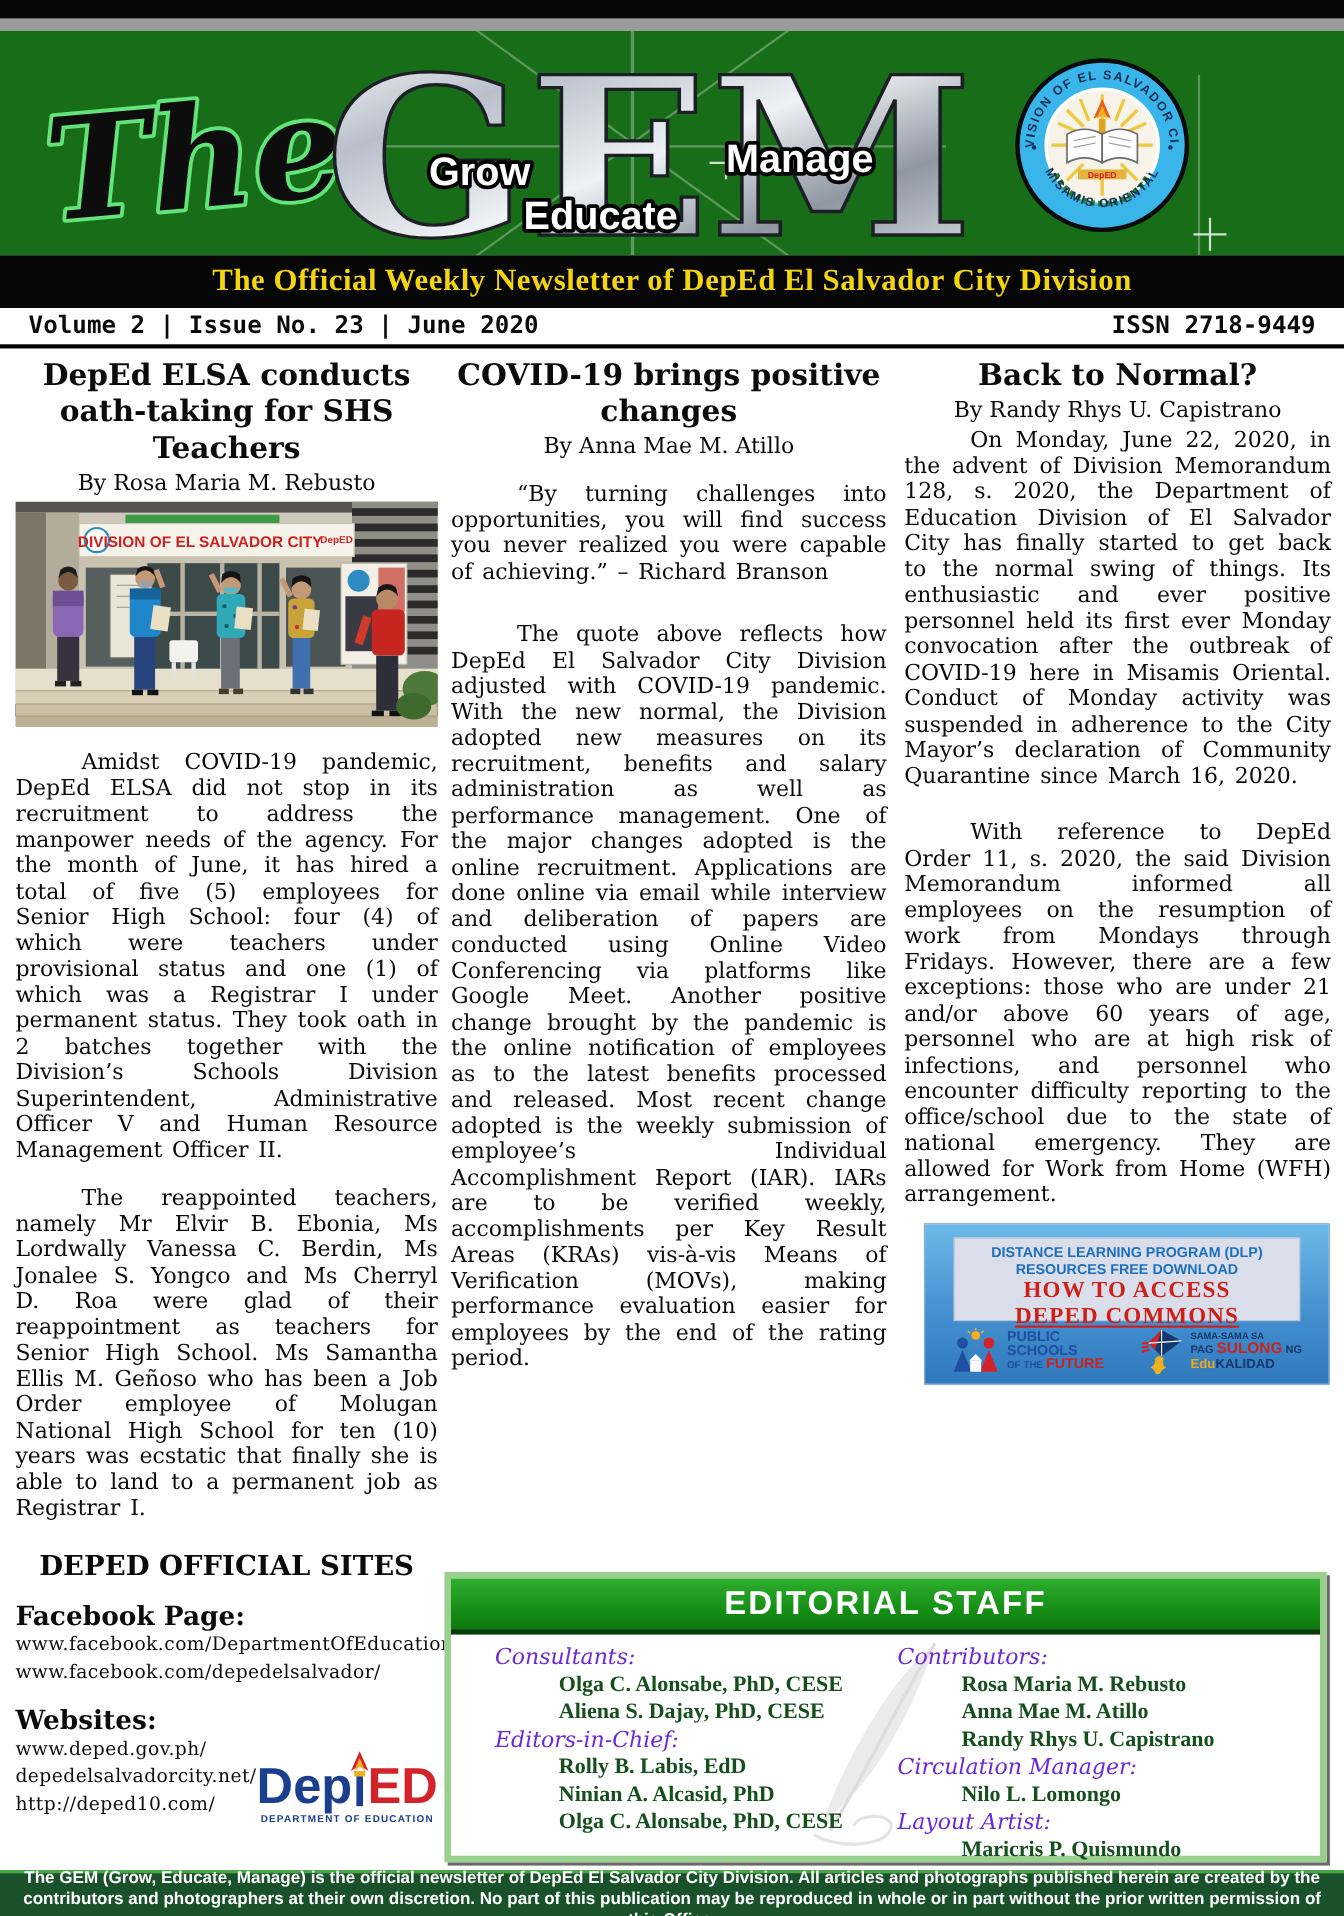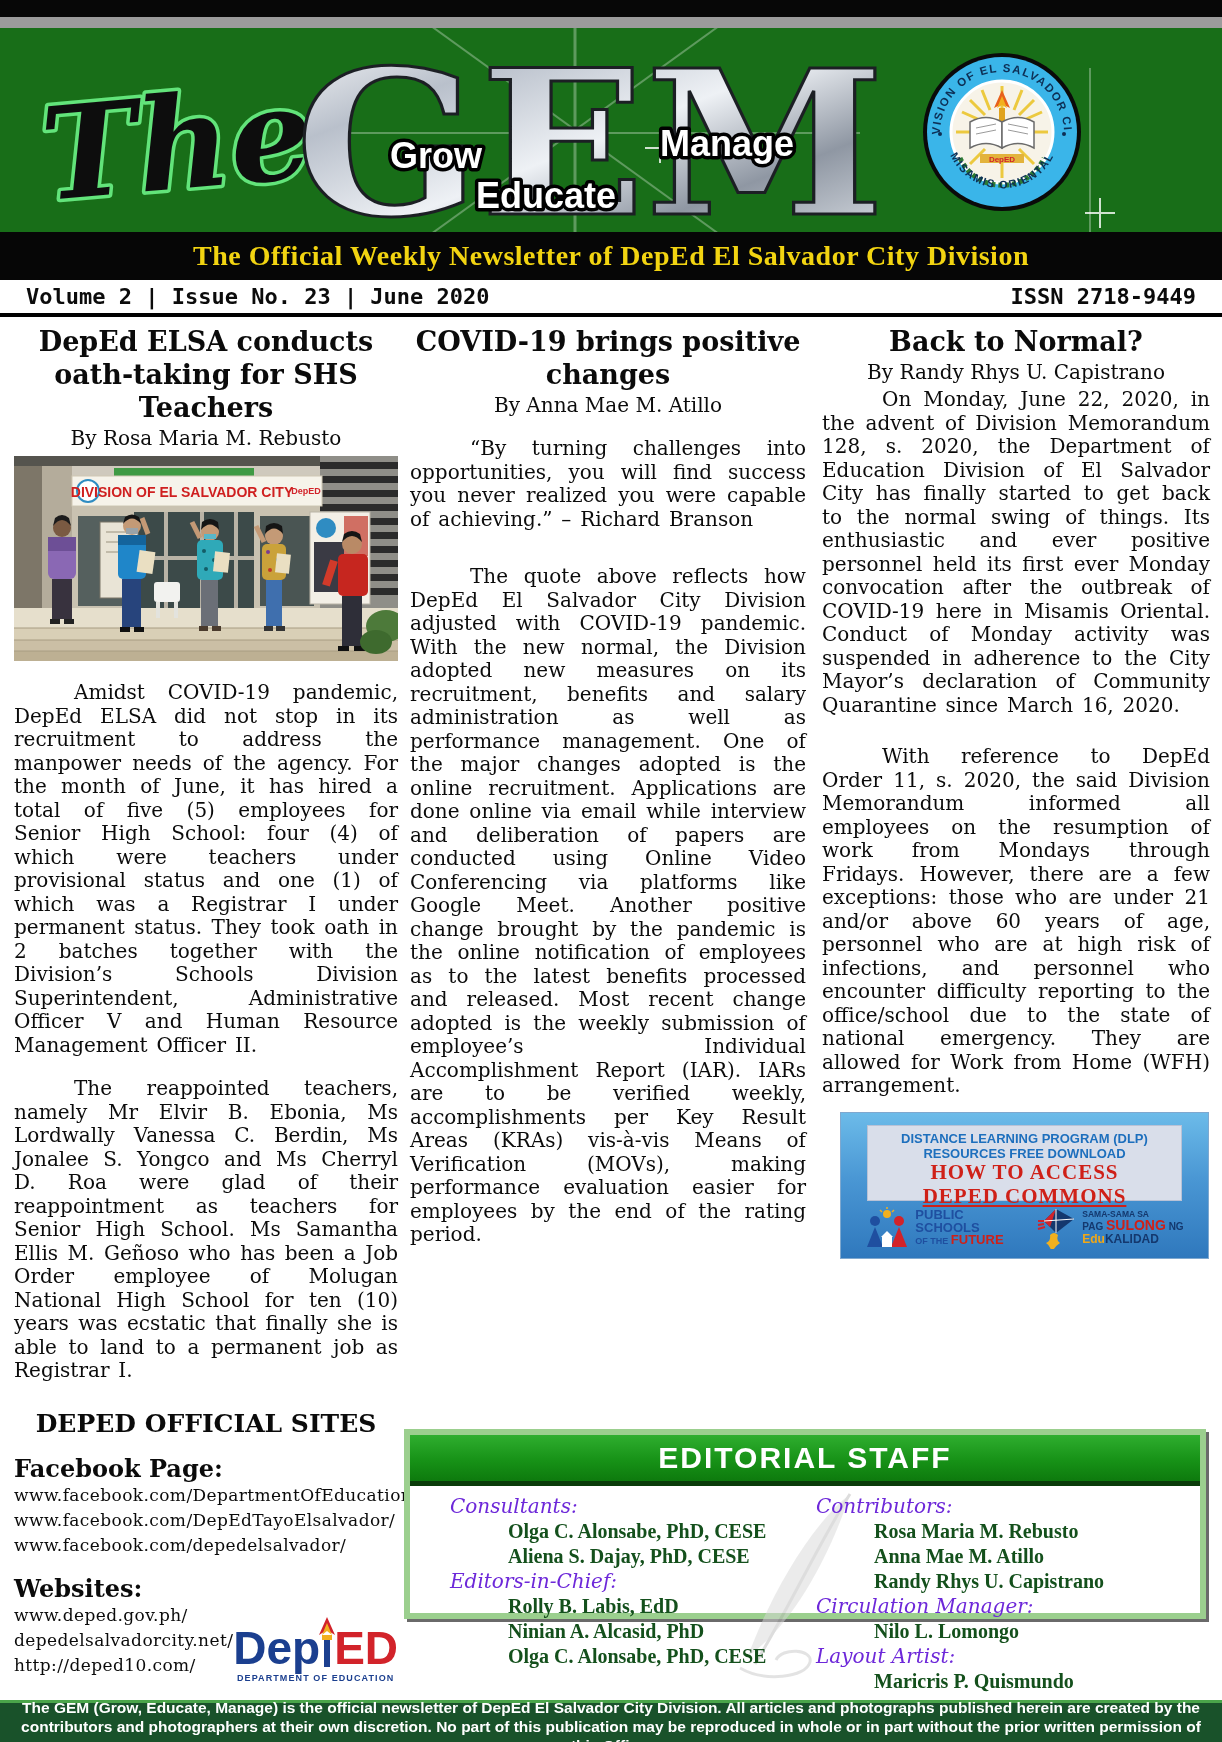--- a/index.html
+++ b/index.html
@@ -60,21 +60,21 @@
   .psf-l1,.psf-l2{color:#1f4fa0;font-weight:bold;font-size:13px;line-height:13px;}
   .psf-l3{font-size:9px;line-height:11px;color:#1f4fa0;font-weight:bold;}
   .psf-l3 .red{color:#cf2018;font-size:13px;text-align:center;}
   .sul-l1{color:#14386e;font-weight:bold;font-size:8.5px;line-height:10px;}
   .sul-l2{color:#14386e;font-weight:bold;font-size:10px;line-height:13px;}
   .sul-l2 .big{color:#cf2018;font-size:14px;}
   .sul-l3{font-weight:bold;font-size:12px;line-height:13px;color:#14386e;}
   .sul-l3 .edu{color:#f0a818;}
 
   
-  .ed-panel{position:absolute;left:404px;top:1112px;width:802px;height:190px;
+  .ed-panel{position:absolute;left:404px;top:1112px;width:802px;height:264px;
             border:6px solid #9bcf8e;background:#ffffff;box-sizing:border-box;
             box-shadow:3px 3px 0 #6a6a6a;}
   .ed-bar{height:46px;background:linear-gradient(180deg,#2fae2f 0%,#179217 55%,#0d7a0d 100%);
           border-bottom:5px solid #0a3c0a;display:flex;align-items:center;justify-content:center;}
   .ed-title{color:#ffffff;font-family:"Liberation Sans",sans-serif;font-weight:bold;
             font-size:30px;letter-spacing:2px;}
   .ed-body{position:relative;display:flex;padding:8px 18px 0 40px;}
   .ed-colm{width:50%;position:relative;z-index:2;}
   .ed-label{font-style:italic;font-size:20px;color:#6d28d9;line-height:25px;}
   .ed-name{font-weight:bold;font-size:20px;color:#14501c;line-height:25px;padding-left:58px;
@@ -321,21 +321,20 @@
       <ellipse cx="362" cy="186" rx="16" ry="12" fill="#3e6a2e"></ellipse>
     </svg>
 
     <div class="para">Amidst COVID-19 pandemic, DepEd ELSA did not stop in its recruitment to address the manpower needs of the agency. For the month of June, it has hired a total of five (5) employees for Senior High School: four (4) of which were teachers under provisional status and one (1) of which was a Registrar I under permanent status. They took oath in 2 batches together with the Division’s Schools Division Superintendent, Administrative Officer V and Human Resource Management Officer II.</div>
     <div class="para">The reappointed teachers, namely Mr Elvir B. Ebonia, Ms Lordwally Vanessa C. Berdin, Ms Jonalee S. Yongco and Ms Cherryl D. Roa were glad of their reappointment as teachers for Senior High School. Ms Samantha Ellis M. Geñoso who has been a Job Order employee of Molugan National High School for ten (10) years was ecstatic that finally she is able to land to a permanent job as Registrar I.</div>
 
     <div class="sites-heading">DEPED OFFICIAL SITES</div>
 
     <div class="sites-label">Facebook Page:</div>
     <div class="site-url">www.facebook.com/DepartmentOfEducation.PH/</div>
-    <div class="site-url">www.facebook.com/DepEdTayoElsalvador/</div>
     <div class="site-url">www.facebook.com/depedelsalvador/</div>
 
     <div class="sites-label">Websites:</div>
     <div class="web-row">
       <div class="web-urls">
         <div class="site-url">www.deped.gov.ph/</div>
         <div class="site-url">depedelsalvadorcity.net/</div>
         <div class="site-url">http://deped10.com/</div>
       </div>
       <div class="deped-logo">

